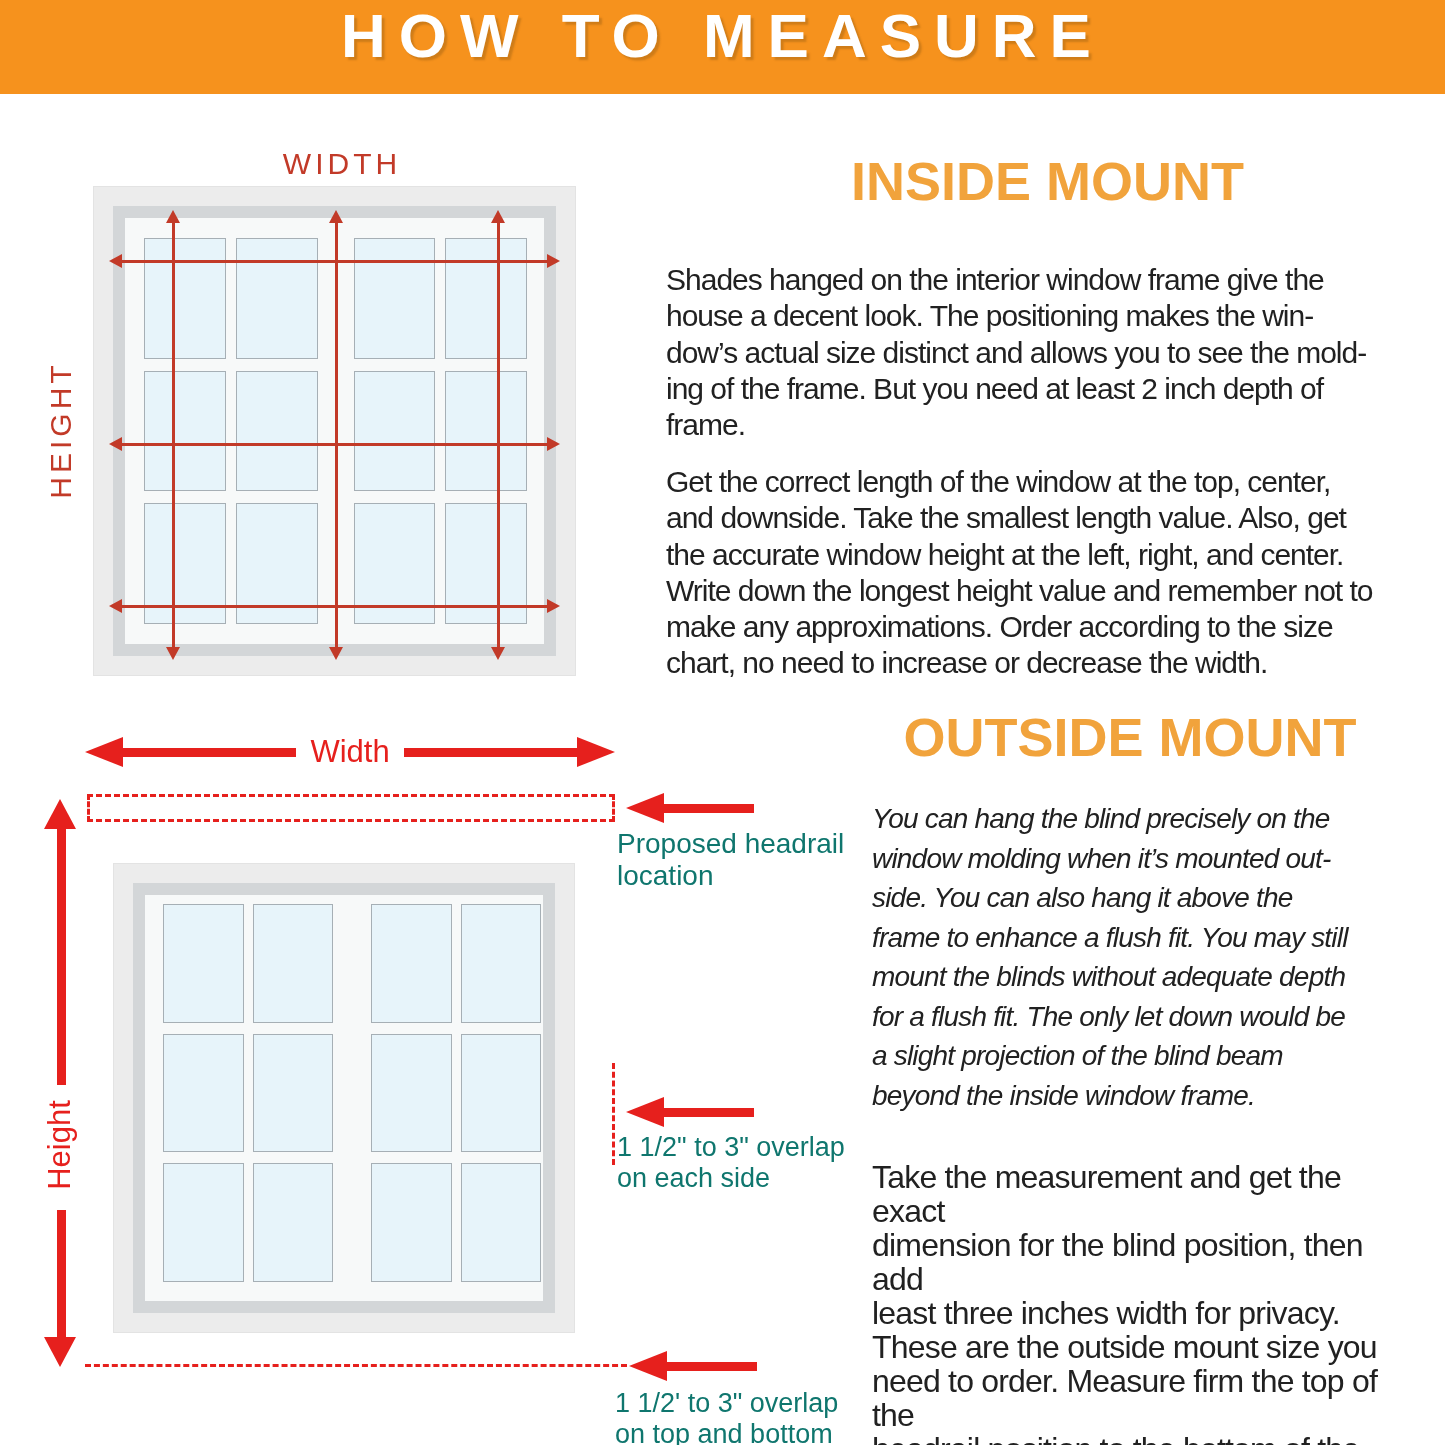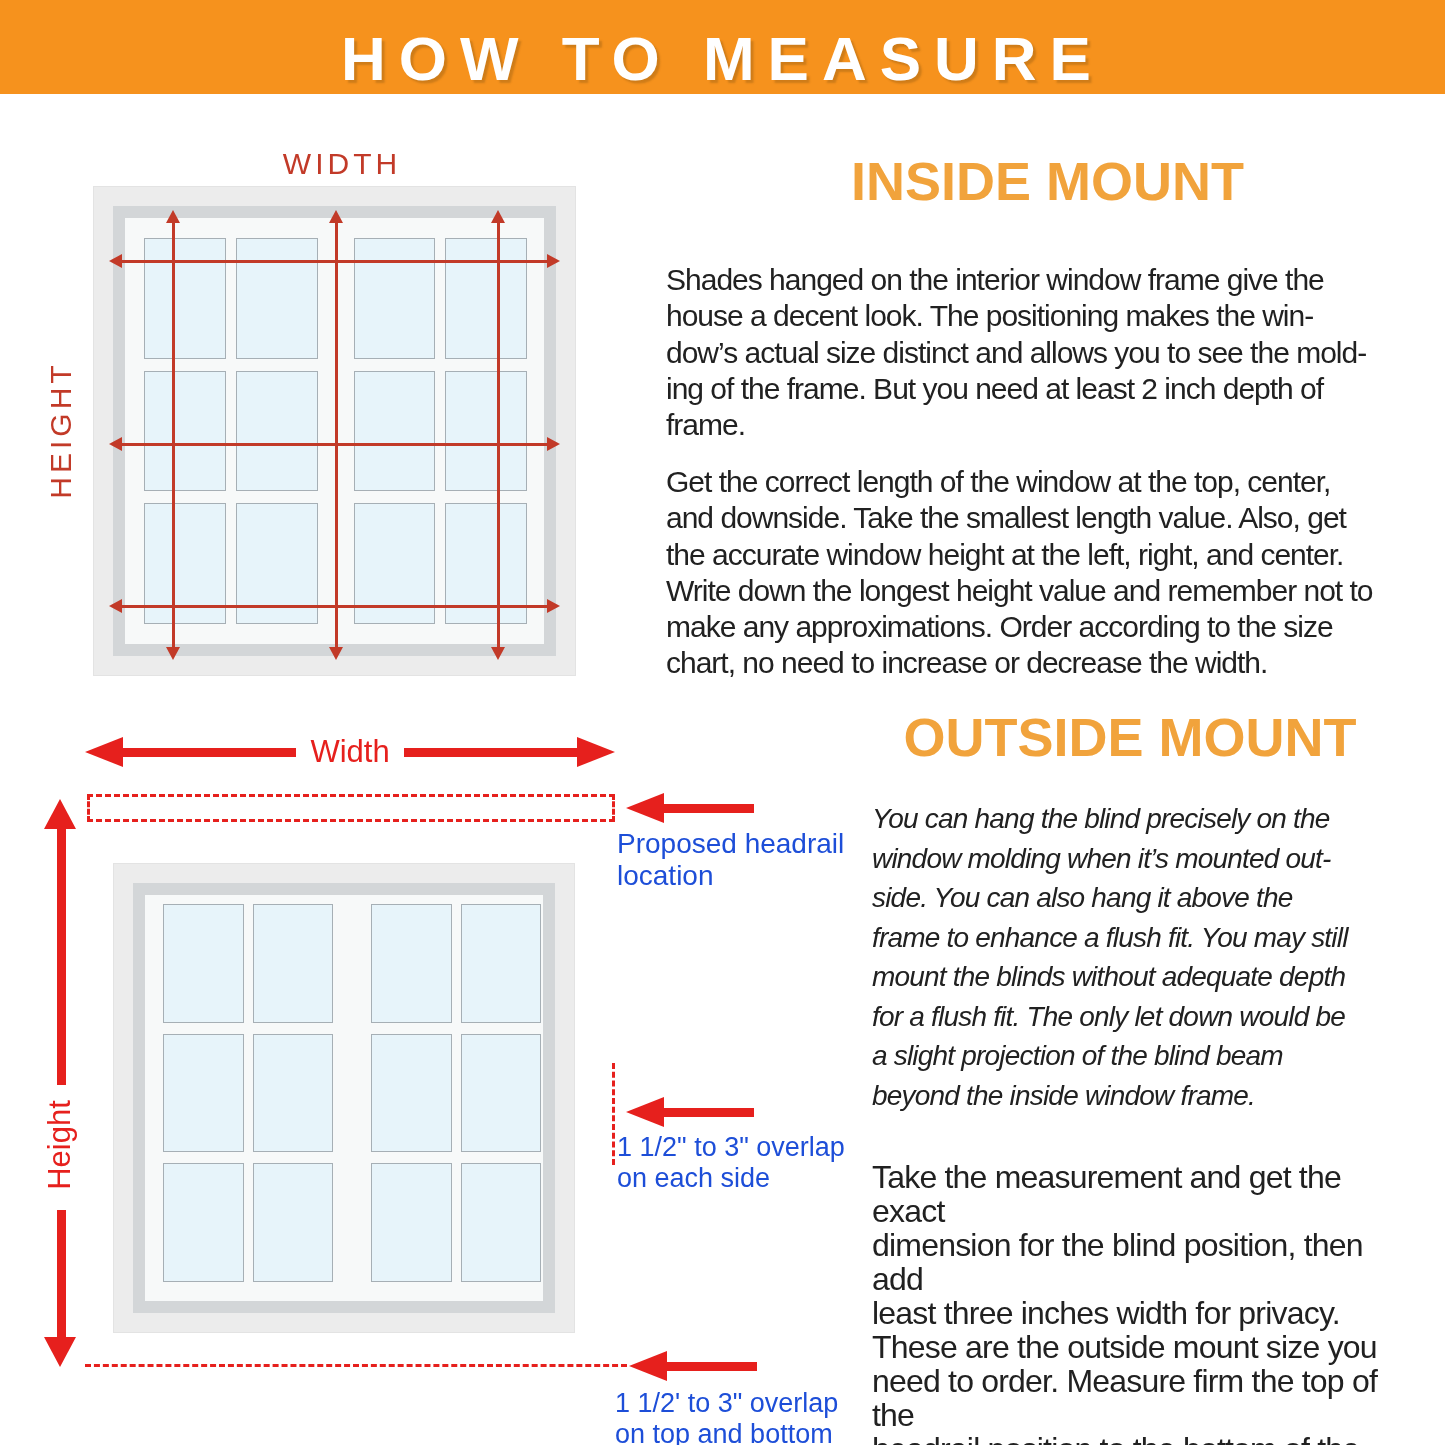--- a/index.html
+++ b/index.html
@@ -3,40 +3,40 @@
 <meta charset="utf-8">
 <style>
   html,body{margin:0;padding:0;background:#ffffff;}
   #canvas{
     position:relative;width:1445px;height:1445px;background:#ffffff;overflow:hidden;
     font-family:"Liberation Sans","DejaVu Sans",sans-serif;
   }
   
   #banner{
     position:absolute;left:0;top:0;width:1445px;height:94px;background:#F6921D;
-    display:flex;align-items:flex-end;justify-content:center;
+    display:flex;align-items:flex-start;justify-content:center;
   }
   #banner .title{
     color:#ffffff;font-size:62px;font-weight:700;letter-spacing:13px;
     text-shadow:3px 3px 2px rgba(90,60,10,0.25);white-space:nowrap;
   }
   
   .para{
     position:absolute;color:#212121;white-space:pre-line;
   }
   .im-para{font-size:30px;line-height:36.3px;letter-spacing:-1px;width:760px;left:666px;}
   .om-para1{font-size:28px;line-height:39.5px;letter-spacing:-0.8px;width:548px;left:872px;}
   .om-para2{font-size:32px;line-height:34px;letter-spacing:-0.8px;width:548px;left:872px;margin-top:24px;}
   .mount-heading{
     position:absolute;text-align:center;color:#F1A33C;font-size:54px;font-weight:700;
     letter-spacing:0px;white-space:nowrap;
   }
   
   .redcap{position:absolute;color:#C23A28;font-size:30px;letter-spacing:4px;text-align:center;}
-  .redlabel{position:absolute;color:#1d4ed8;font-size:28px;line-height:32px;white-space:pre-line;}
+  .redlabel{position:absolute;color:#0f766e;font-size:28px;line-height:32px;white-space:pre-line;}
   .rot{transform:rotate(-90deg);transform-origin:center center;text-align:center;}
   .brightred{color:#E6201D;}
   
   .window{position:absolute;background:#ECECEC;border:1px solid #E3E3E3;box-sizing:border-box;}
   .window .ring{position:absolute;inset:19px;background:#D3D6D8;}
   .window .sash{position:absolute;inset:31px;background:#F7F9F9;}
   .window .grid{position:absolute;display:flex;}
   .window .section{flex:1;display:grid;}
   .pane{background:#E7F4FA;border:1px solid #A6AFB5;box-sizing:border-box;}
   

